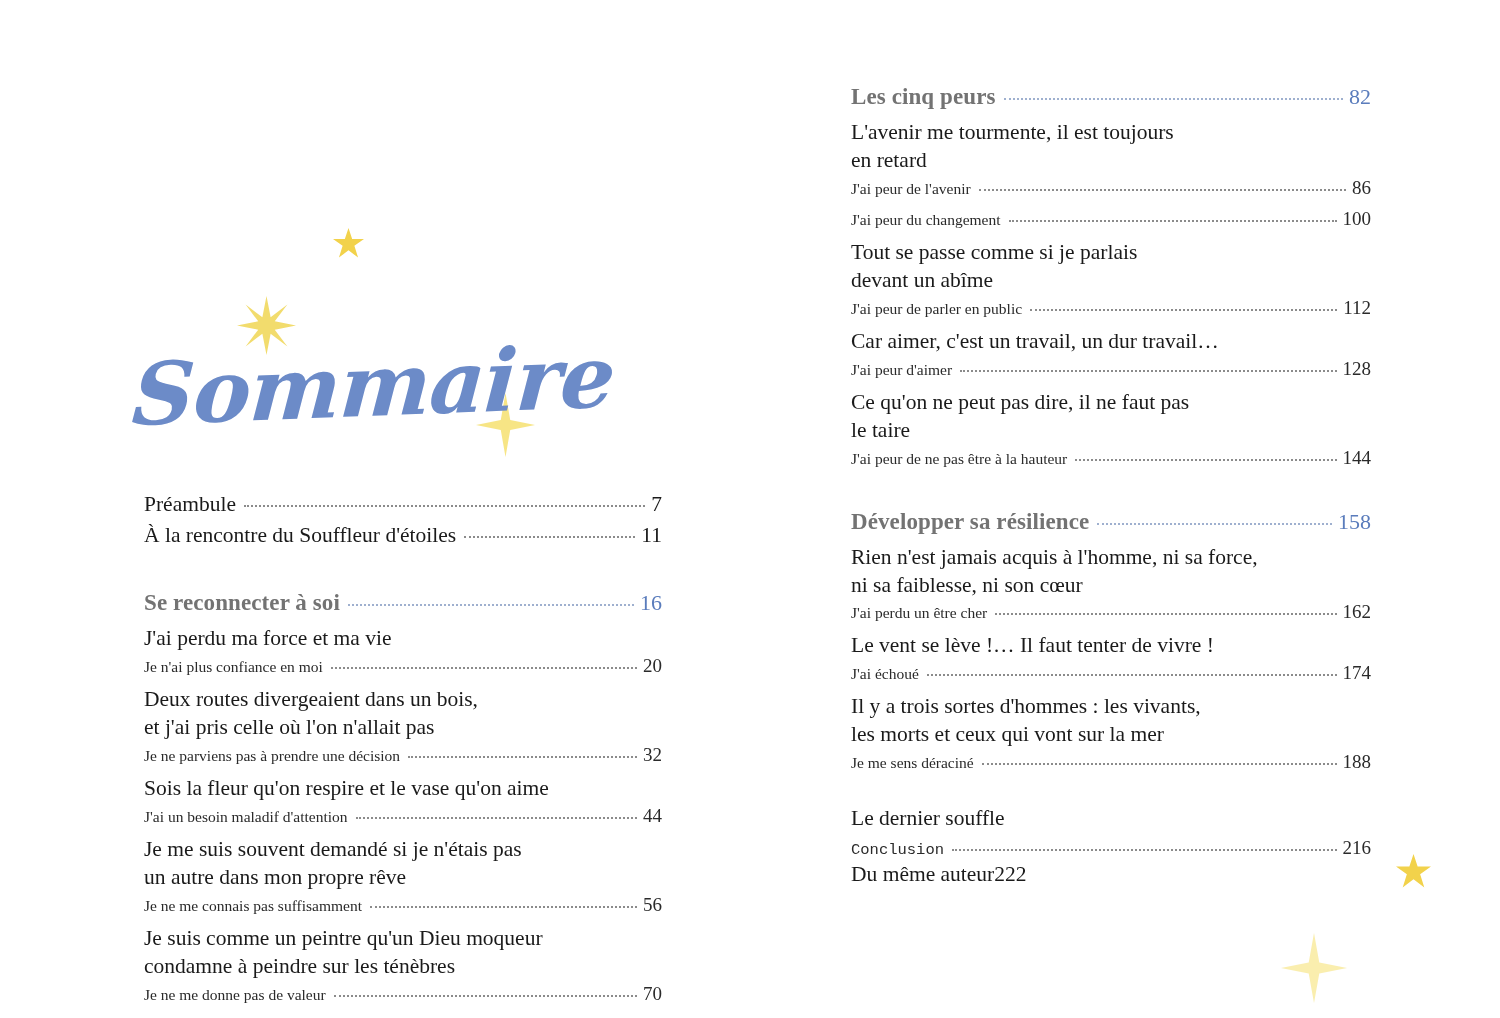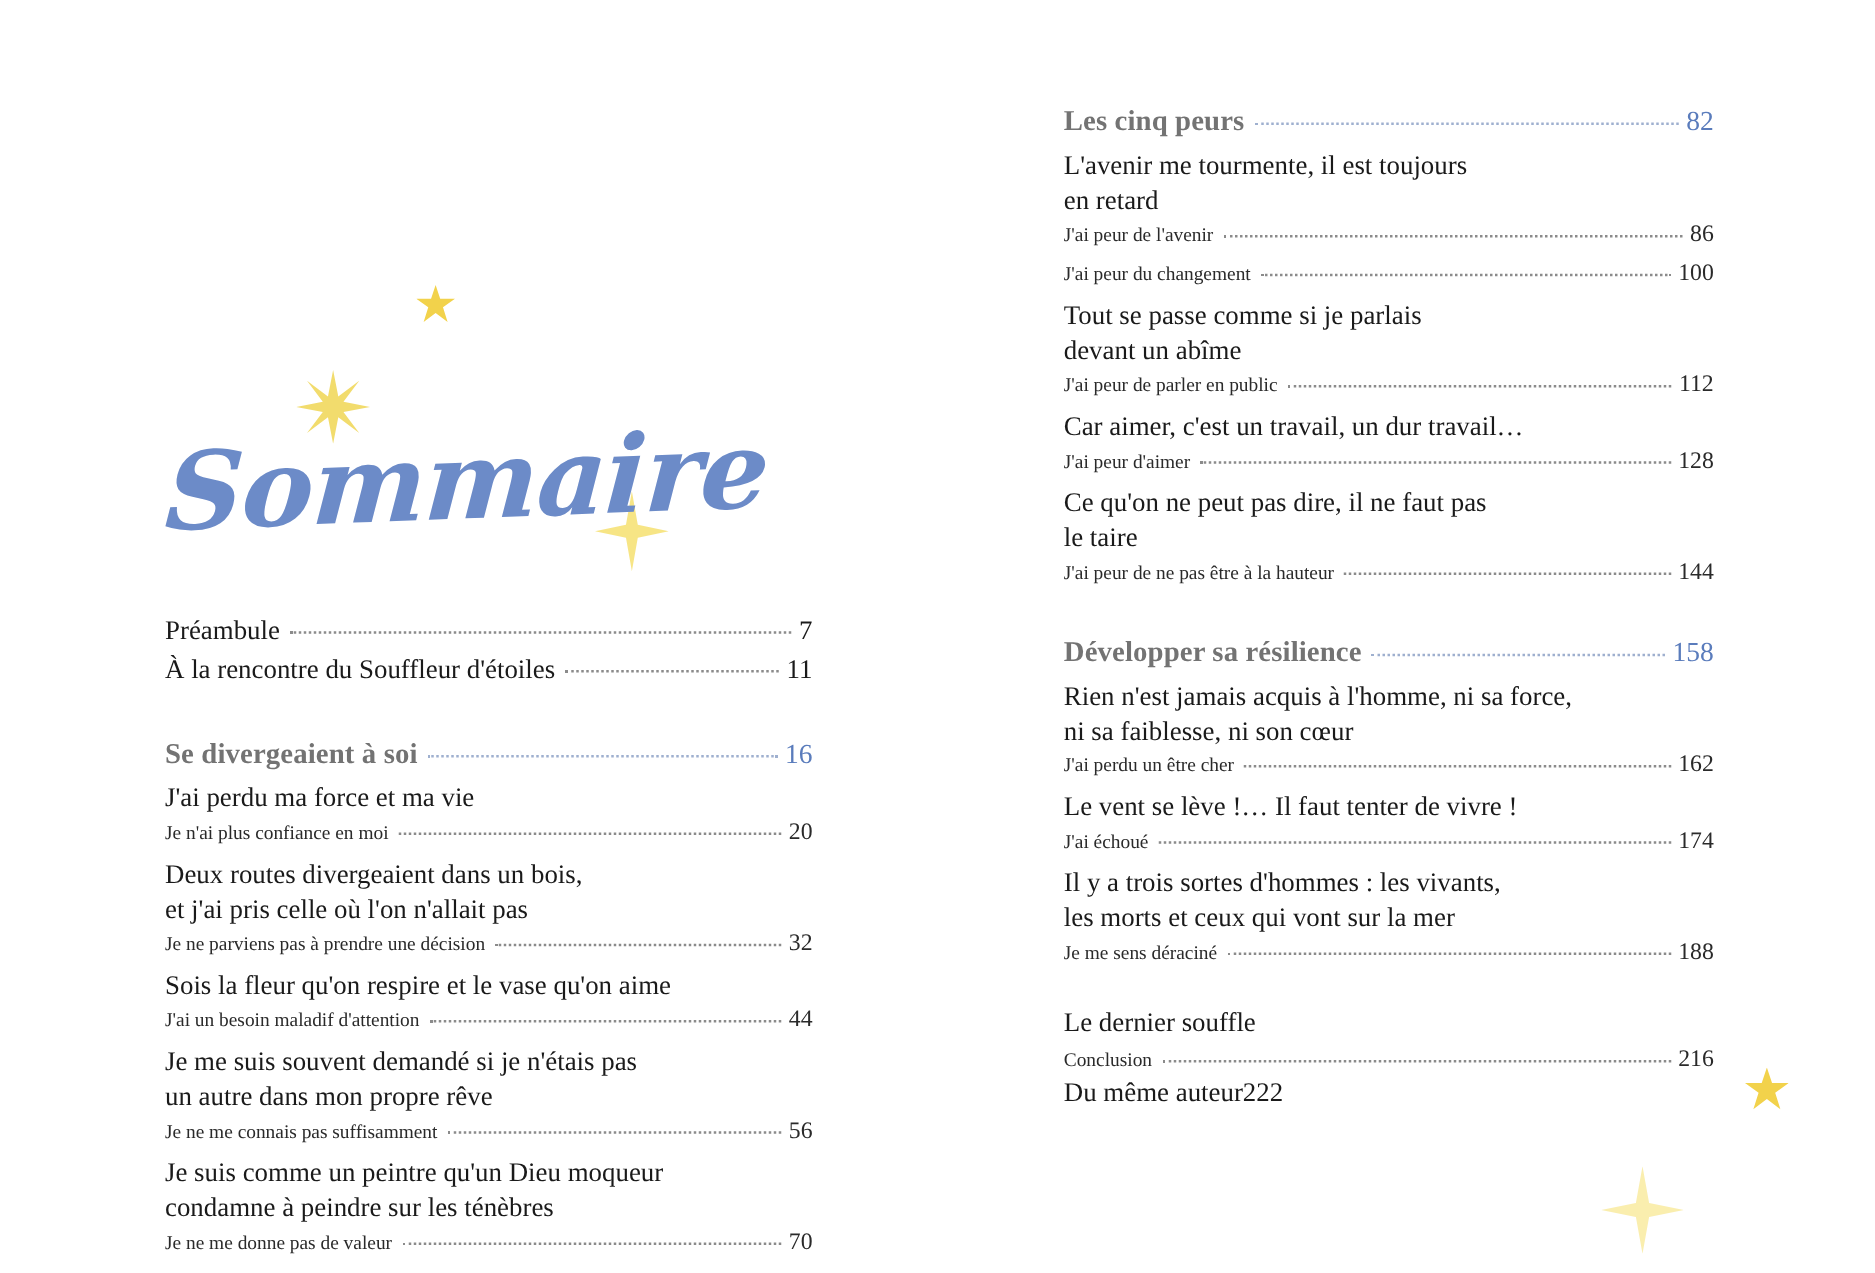--- a/index.html
+++ b/index.html
@@ -21,21 +21,21 @@
   .page {
     position: absolute;
     inset: 0;
   }
 
   
   .column {
     position: absolute;
     top: 0;
   }
-  .column-left  { left: 132px; width: 518px; }
+  .column-left  { left: 144px; width: 518px; }
   .column-right { left: 851px; width: 520px; }
 
   
   .masthead {
     position: absolute;
     left: 130px;
     top: 200px;
     width: 520px;
     height: 280px;
   }
@@ -157,21 +157,21 @@
   .entry-quote .sub .page-no {
     font-size: 15.5px;
     color: #2a2a2a;
   }
   .entry-quote .sub .page-no { font-size: 19px; }
   .entry-quote .sub .dots { top: -3px; }
 
   
   .entry-tail { margin-top: 32px; }
   .entry-tail .quote-title { margin-bottom: 4px; }
-  .entry-tail .sub .label { font-size: 15.5px; }
+  .entry-tail .sub .label { font-size: 15.5px; font-family: Liberation Mono, monospace; }
   .entry-tail .sub .page-no { font-size: 19px; text-align: right; }
 
   
   .column-left  .toc-list { padding-top: 489px; }
   .column-right .toc-list { padding-top: 84px; }
   .column-right .entry-section:first-child { margin-top: 0; }
 
   .front-matter { margin-bottom: 0; }
 </style>
 </head>
@@ -202,21 +202,21 @@
       <li class="entry entry-plain front-matter">
         <div class="leader-row">
           <span class="label">À la rencontre du Souffleur d'étoiles</span>
           <span class="dots"></span>
           <span class="page-no">11</span>
         </div>
       </li>
 
       <li class="entry entry-section">
         <div class="leader-row">
-          <span class="label">Se divergeaient à soi</span>
+          <span class="label">Se reconnecter à soi</span>
           <span class="dots"></span>
           <span class="page-no">16</span>
         </div>
       </li>
 
       <li class="entry entry-quote">
         <div class="quote-title">J'ai perdu ma force et ma vie</div>
         <div class="leader-row sub">
           <span class="label">Je n'ai plus confiance en moi</span>
           <span class="dots"></span>

